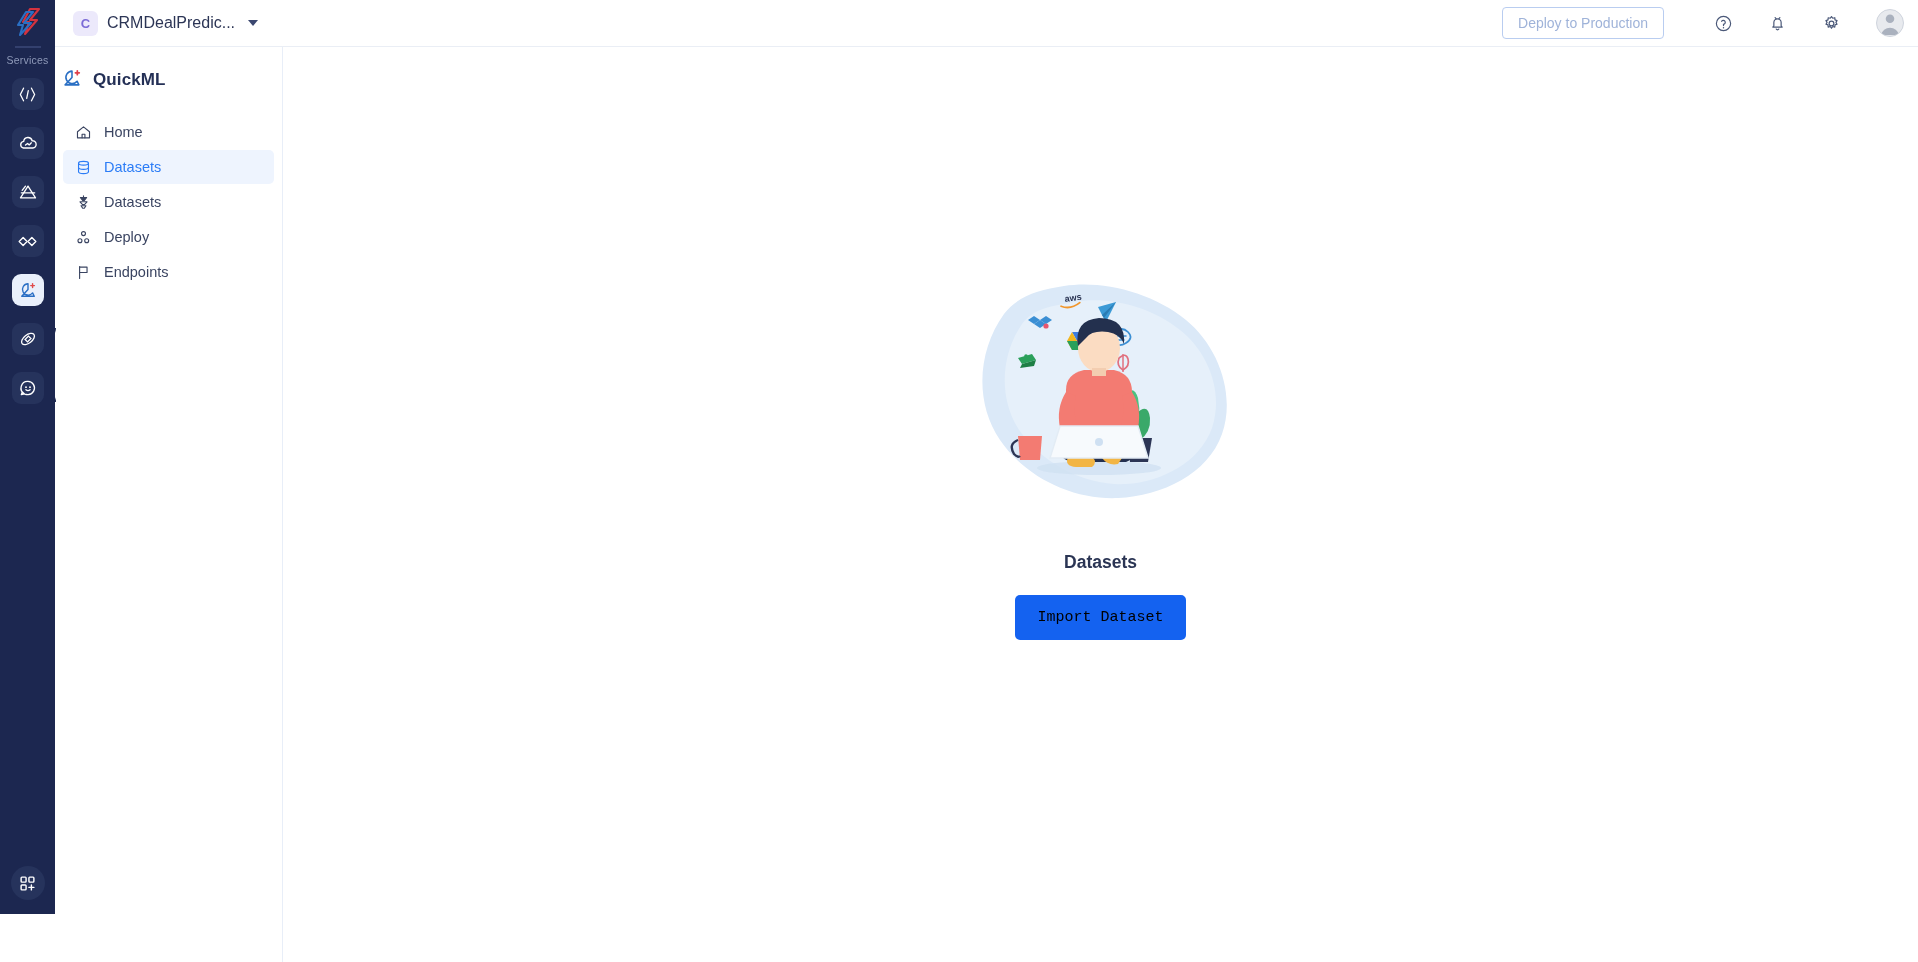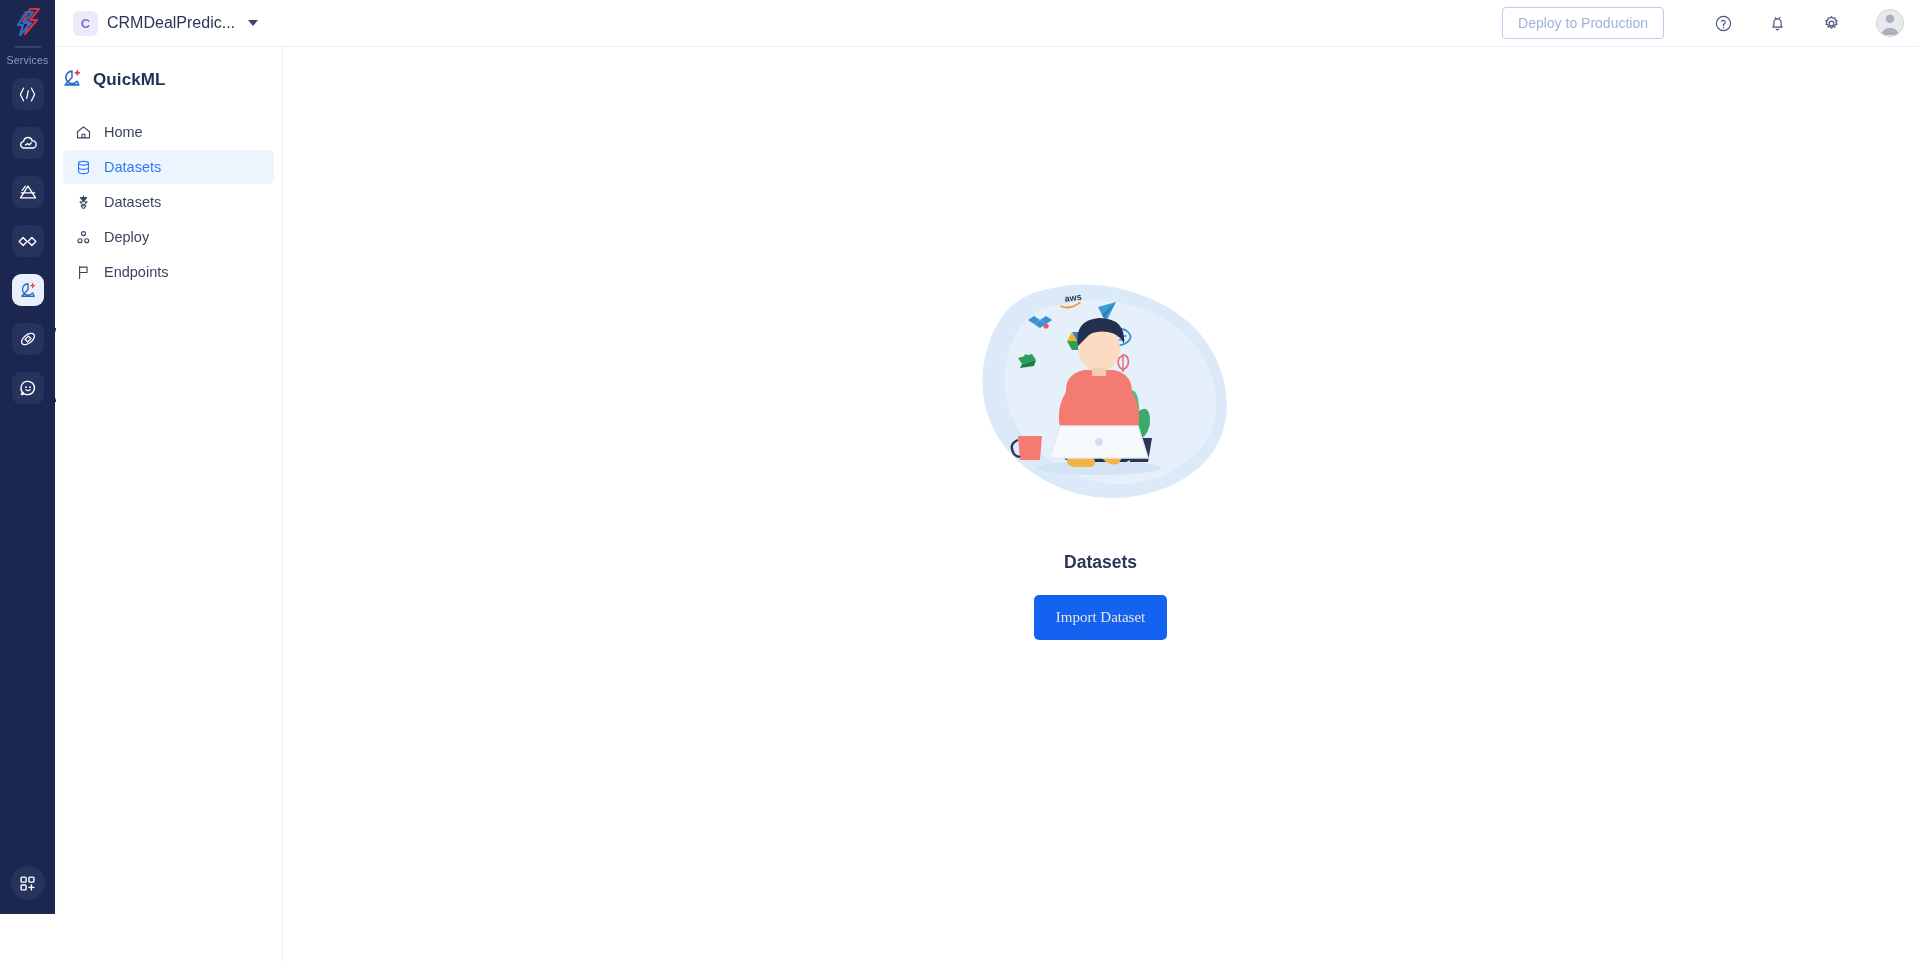--- a/index.html
+++ b/index.html
@@ -142,22 +142,22 @@
   .empty {
     width: 760px; text-align: center; margin-top: 215px;
   }
   .illus { width: 290px; height: 262px; margin: 0 auto 28px auto; display:block; }
   .empty-title { font-size: 17.5px; color: #2b3554; font-weight: 600; margin-bottom: 22px; }
   .empty-desc {
     font-size: 15.5px; color: #3a4461; line-height: 1.5;
     width: 690px; margin: 0 auto 30px auto;
   }
   .import-btn {
-    background: #1462f0; color: #e5e5e5; border: none; border-radius: 5px;
-    font-size: 15px; font-family: Liberation Serif, serif; padding: 14px 22px; cursor: pointer;
+    background: #1462f0; color: #000000; border: none; border-radius: 5px;
+    font-size: 15px; font-family: Liberation Mono, monospace; padding: 14px 22px; cursor: pointer;
   }
 </style>
 </head>
 <body>
 
 <div class="app">
 
   <div class="rail">
 
     <div class="rail-logo">

